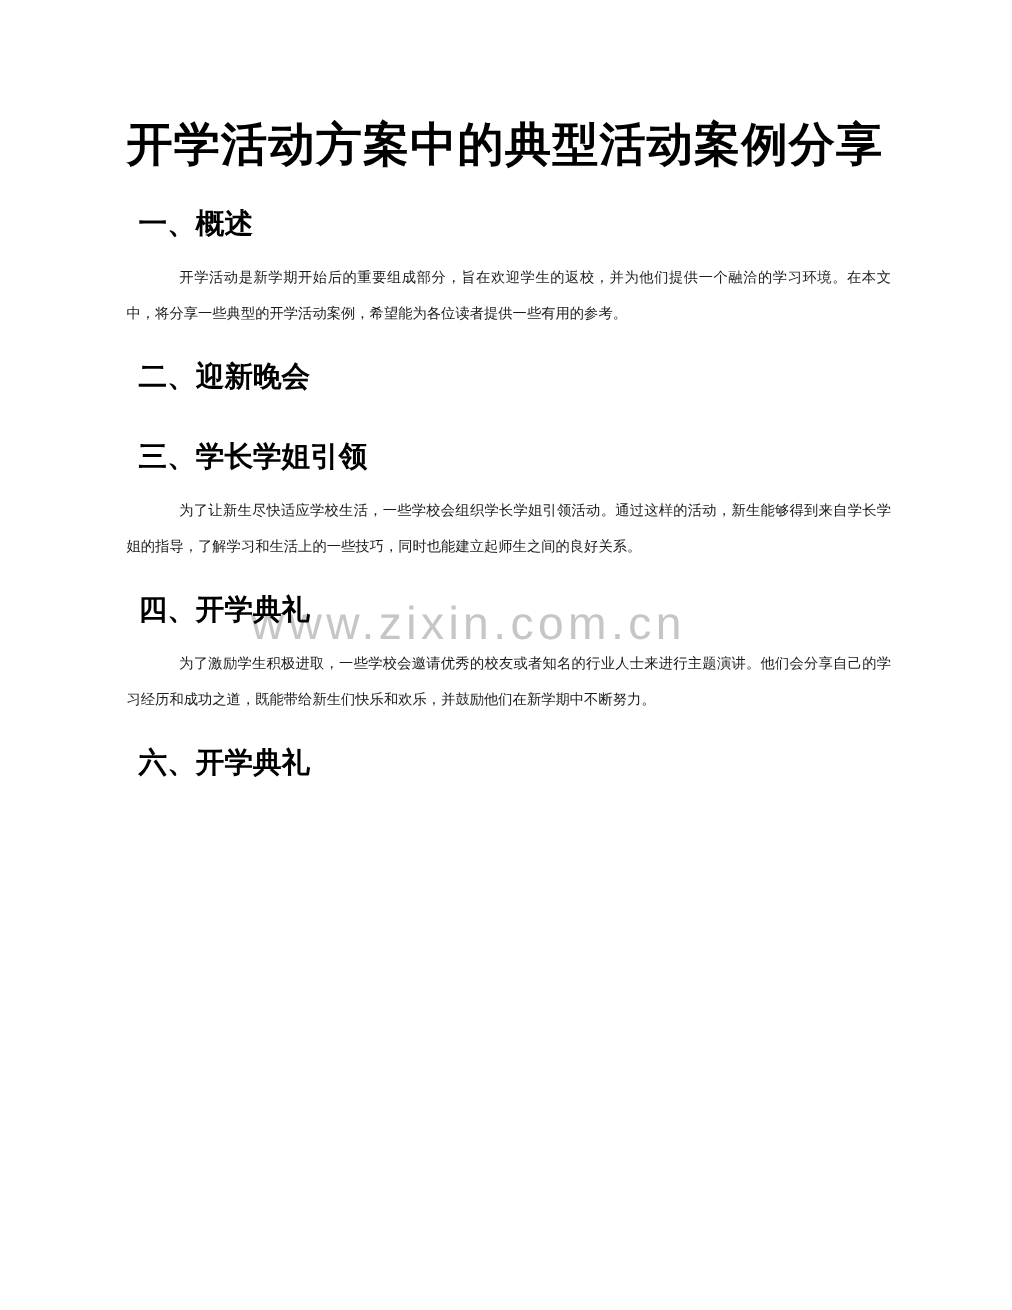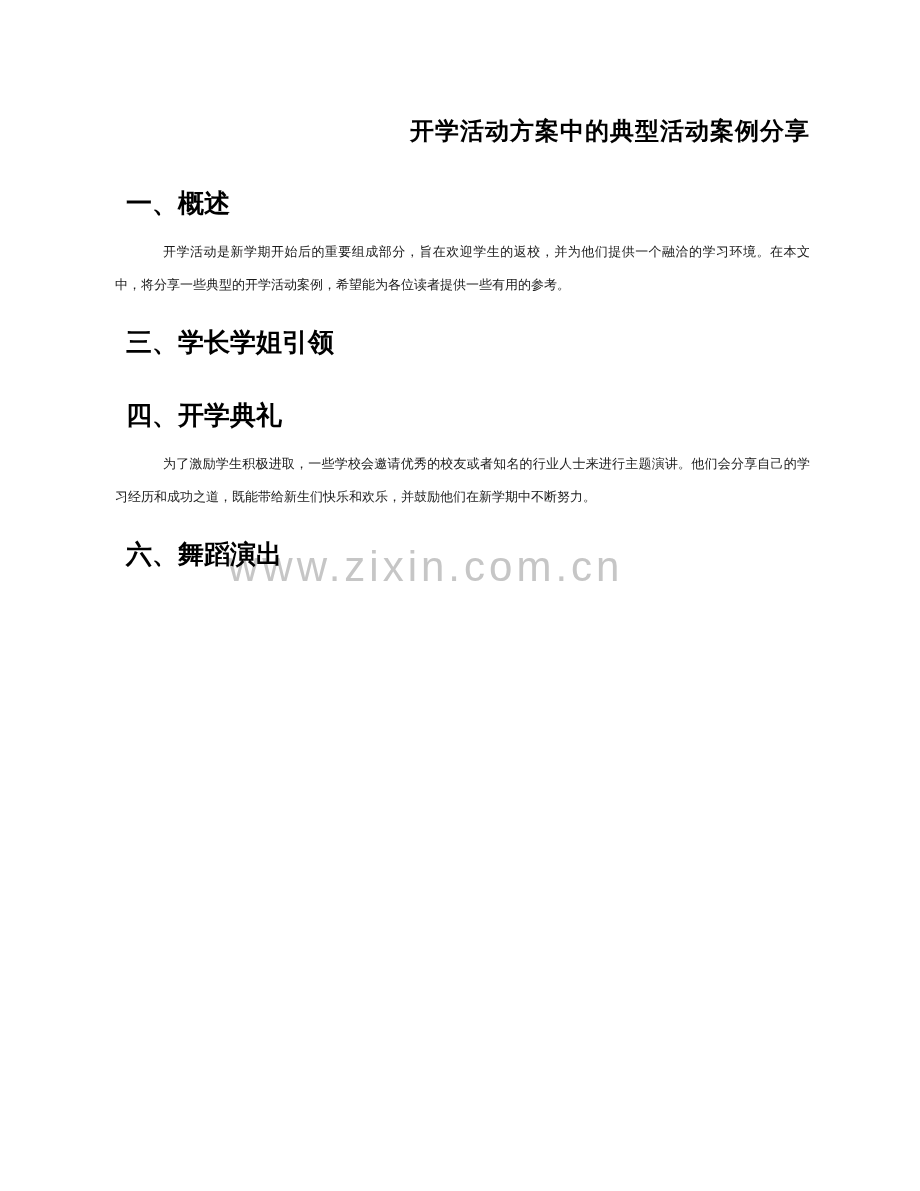--- a/index.html
+++ b/index.html
@@ -34,23 +34,23 @@
     pointer-events:none;
   }
   .content{
     position:relative;
     z-index:1;
   }
   .doc-title{
     margin:0 0 6px 0;
     font-family:"Liberation Sans", sans-serif;
     font-weight:700;
-    font-size:24px;
+    font-size:42px;
     line-height:50px;
-    text-align:right;
+    text-align:left;
     color:var(--heading-color);
     letter-spacing:1px;
   }
   .doc-section{
     display:flow-root;
   }
   .section-heading{
     margin:26px 0 17px 0;
     padding-left:11px;
     font-family:"Liberation Sans", sans-serif;
@@ -79,33 +79,35 @@
   <div class="content">
     <h1 class="doc-title">开学活动方案中的典型活动案例分享</h1>
 
     <div id="sections">
   <section class="doc-section">
     <h2 class="section-heading">一、概述</h2>
     <p class="body-paragraph">开学活动是新学期开始后的重要组成部分，旨在欢迎学生的返校，并为他们提供一个融洽的学习环境。在本文中，将分享一些典型的开学活动案例，希望能为各位读者提供一些有用的参考。</p>
   </section>
 
   <section class="doc-section">
+    <h2 class="section-heading">二、迎新晚会</h2>
   </section>
 
   <section class="doc-section">
     <h2 class="section-heading">三、学长学姐引领</h2>
+    <p class="body-paragraph">为了让新生尽快适应学校生活，一些学校会组织学长学姐引领活动。通过这样的活动，新生能够得到来自学长学姐的指导，了解学习和生活上的一些技巧，同时也能建立起师生之间的良好关系。</p>
   </section>
 
   <section class="doc-section">
     <h2 class="section-heading">四、开学典礼</h2>
   </section>
 
   <section class="doc-section">
     <p class="body-paragraph">为了激励学生积极进取，一些学校会邀请优秀的校友或者知名的行业人士来进行主题演讲。他们会分享自己的学习经历和成功之道，既能带给新生们快乐和欢乐，并鼓励他们在新学期中不断努力。</p>
   </section>
 
   <section class="doc-section">
-    <h2 class="section-heading">六、舞蹈演出</h2>
+    <h2 class="section-heading">六、开学典礼</h2>
 
   </section>
 </div>
   </div>
 </div>
 
 </body></html>

